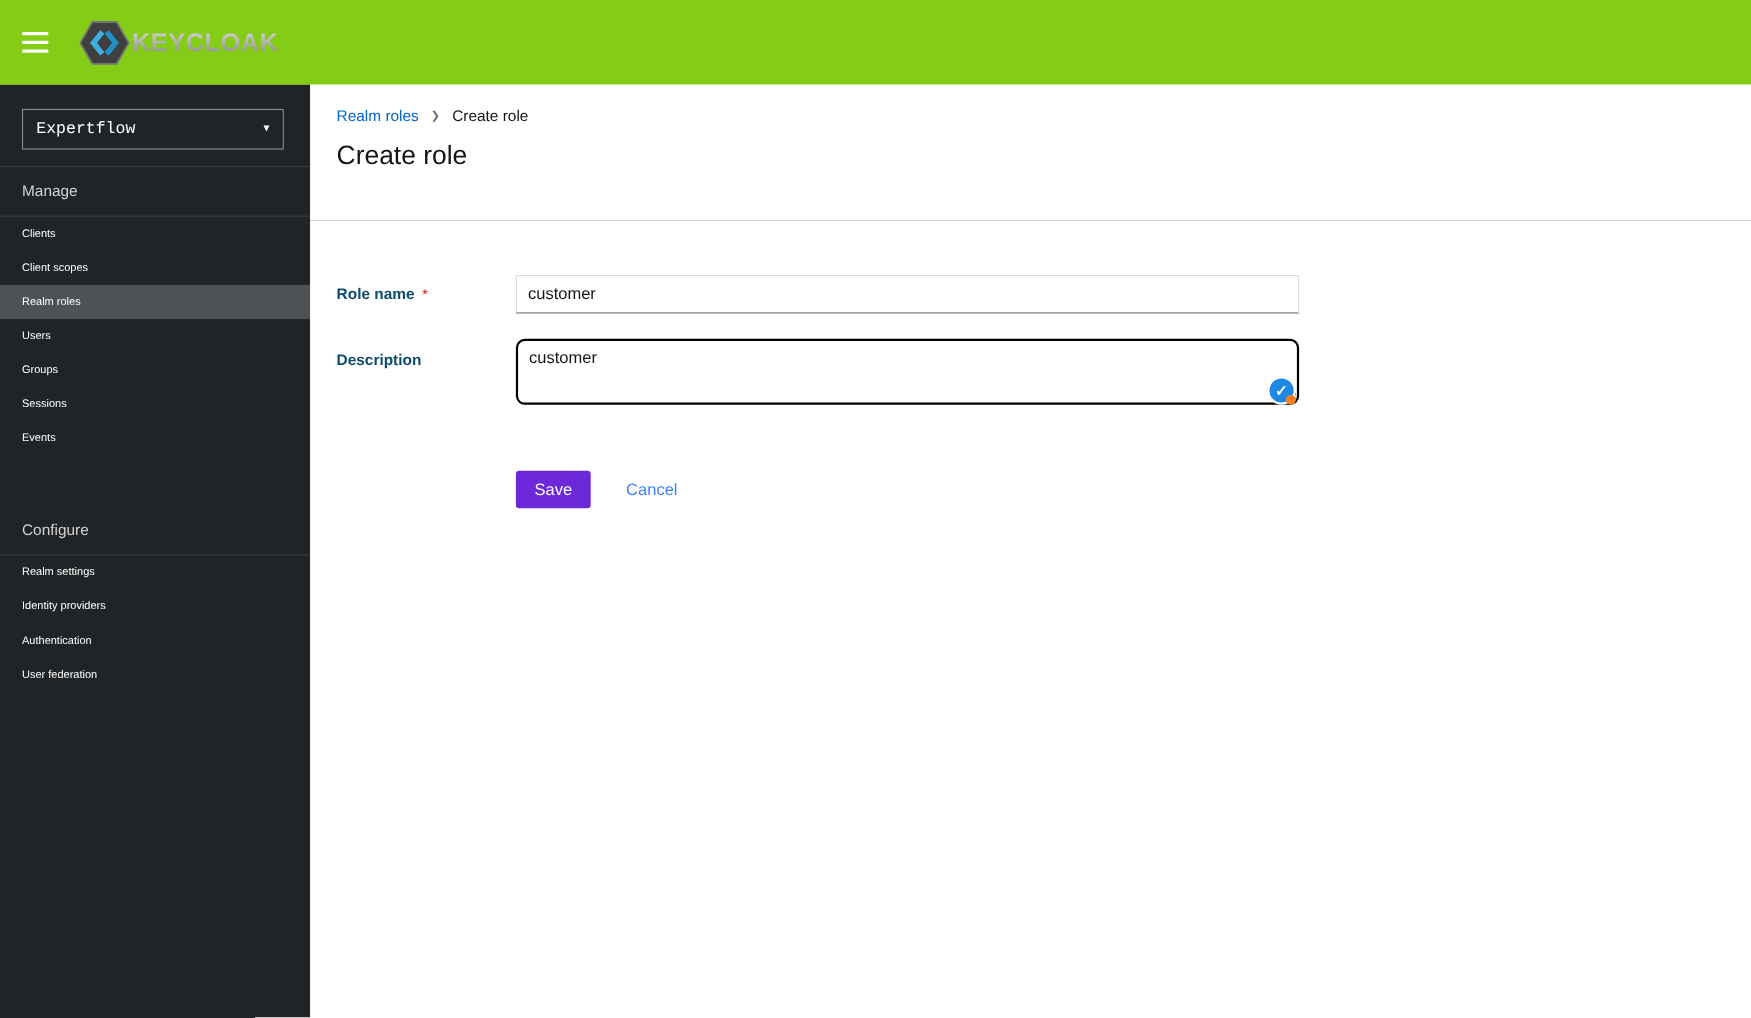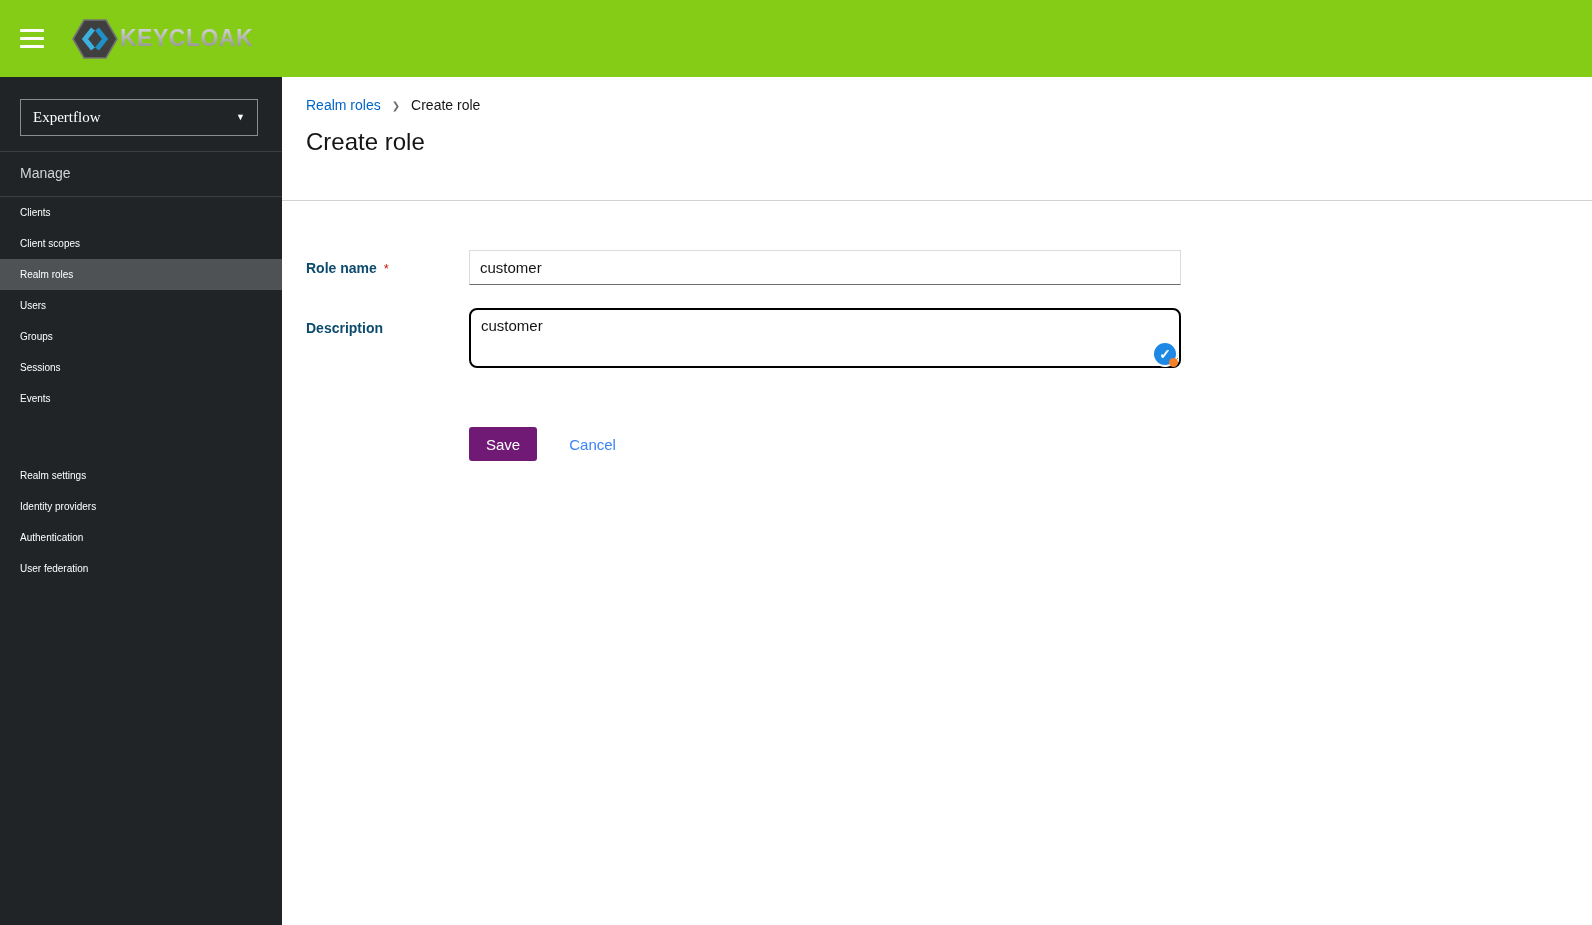--- a/index.html
+++ b/index.html
@@ -34,21 +34,21 @@
   
   .app { display: flex; height: 848px; }
 
   
   .sidebar { width: 282px; background: #212427; flex-shrink: 0; }
   .realm-selector-wrap { padding: 22px 24px 0 20px; }
   .realm-selector {
     height: 37px; width: 100%; border: 1px solid #8a8d90; background: transparent;
     color: #fff; font-size: 15px; display: flex; align-items: center;
     justify-content: space-between; padding: 0 12px; cursor: pointer;
-    font-family: Liberation Serif, serif;
+    font-family: Liberation Mono, monospace;
   }
   .caret-down { font-size: 9px; color: #fff; line-height: 1; }
   .top-divider { height: 16px; border-bottom: 1px solid #3c3f42; }
   .nav-section-title {
     padding: 13px 20px 15px; font-size: 14px; color: #d2d2d2;
     border-bottom: 1px solid #3c3f42;
   }
   .nav-section + .nav-section { margin-top: 46px; }
   .nav-item {
     padding: 10px 20px; font-size: 10px; color: #ffffff; cursor: pointer;
@@ -88,21 +88,21 @@
     color: #fff; font-size: 14px; font-weight: 700;
     display: flex; align-items: center; justify-content: center; cursor: pointer;
   }
   .grammarly-badge::after {
     content: ""; position: absolute; right: -2px; bottom: -2px;
     width: 9px; height: 9px; border-radius: 50%; background: #f47f25;
   }
 
   .actions-row { margin-left: 163px; margin-top: 55px; display: flex; align-items: center; }
   .save-button {
-    background: #701a75; color: #fff; border: none; border-radius: 3px;
+    background: #6d28d9; color: #fff; border: none; border-radius: 3px;
     height: 34px; padding: 0 17px; font-size: 15px; cursor: pointer;
     font-family: "Liberation Sans", sans-serif;
   }
   .cancel-link { color: #3b82f6; font-size: 15px; margin-left: 32px; text-decoration: none; cursor: pointer; }
 </style>
 </head>
 <body>
 
 <header class="topbar">
   <button class="hamburger" aria-label="Toggle navigation">
@@ -138,20 +138,21 @@
       <div class="nav-item">Clients</div>
       <div class="nav-item">Client scopes</div>
       <div class="nav-item current">Realm roles</div>
       <div class="nav-item">Users</div>
       <div class="nav-item">Groups</div>
       <div class="nav-item">Sessions</div>
       <div class="nav-item">Events</div>
     </div>
 
     <div class="nav-section">
+      <div class="nav-section-title">Configure</div>
       <div class="nav-item">Realm settings</div>
       <div class="nav-item">Identity providers</div>
       <div class="nav-item">Authentication</div>
       <div class="nav-item">User federation</div>
     </div>
   </nav>
 
   <main class="main">
     <div class="page-header">
       <div class="breadcrumb">

